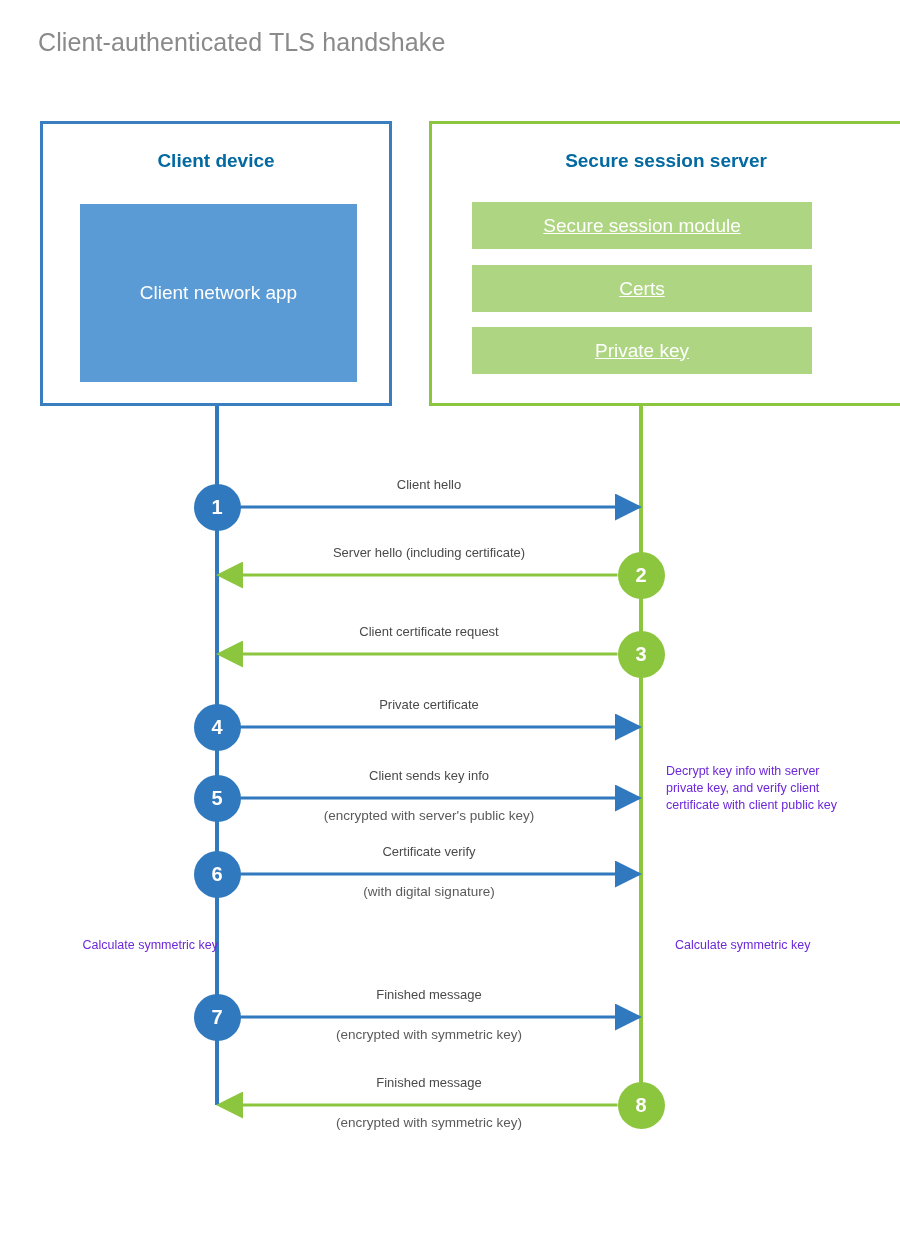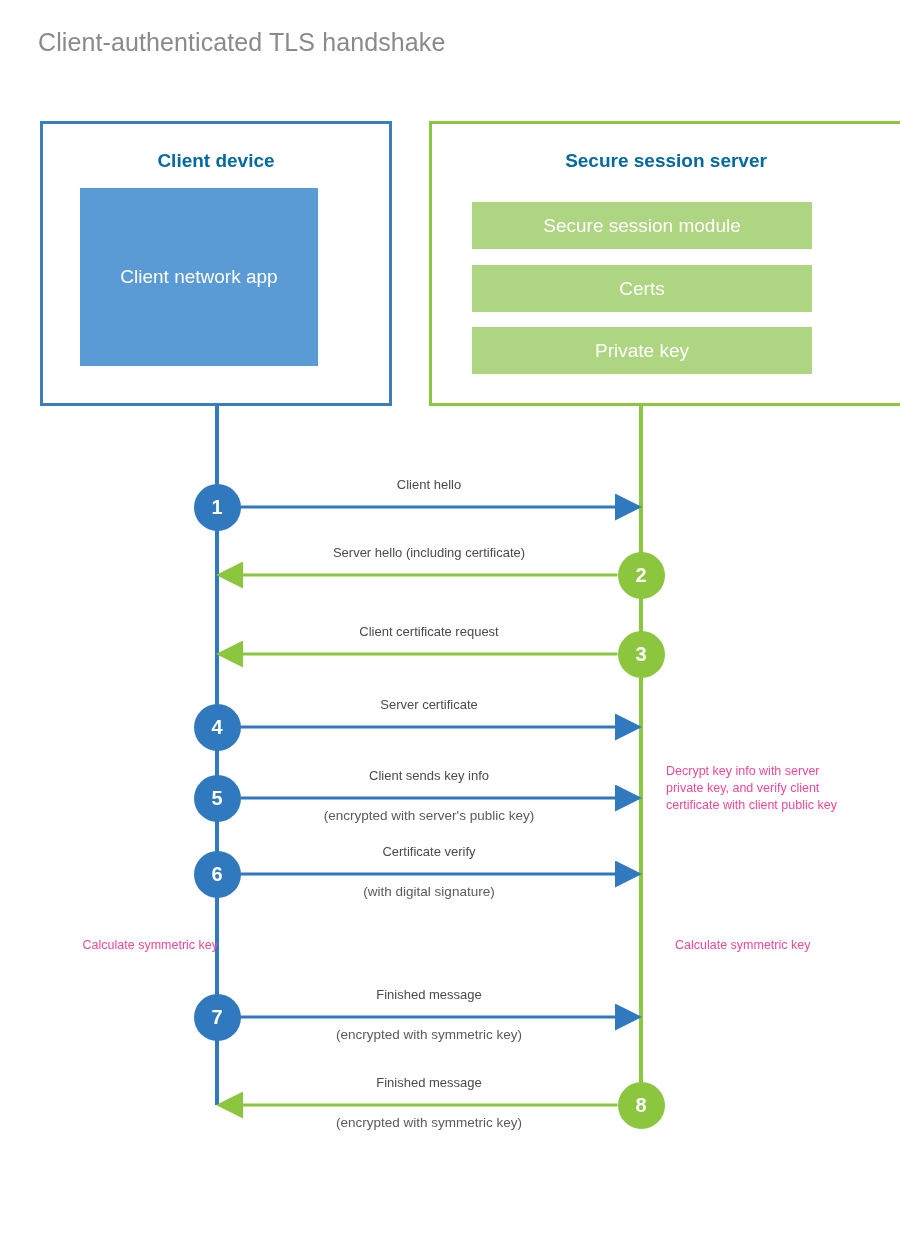--- a/index.html
+++ b/index.html
@@ -51,22 +51,22 @@
     left: 0; right: 0;
     top: 26px;
     text-align: center;
     font-size: 19px;
     font-weight: bold;
     color: #0369a1;
   }
   #client-app-rect {
     position: absolute;
     left: 37px;
-    top: 64px;
-    width: 238px;
+    top: 80px;
+    width: 277px;
     height: 178px;
     background: #5b9bd5;
     display: flex;
     align-items: center;
     justify-content: center;
   }
   #client-app-rect .app-label {
     color: #ffffff;
     font-size: 19px;
     line-height: 26px;
@@ -79,20 +79,21 @@
     width: 340px;
     height: 47px;
     background: #aed581;
     display: flex;
     align-items: center;
     justify-content: center;
   }
   .server-bar span {
     color: #ffffff;
     font-size: 19px;
+    text-decoration: underline;
   }
   #server-bar-0 { top: 78px; }
   #server-bar-1 { top: 141px; }
   #server-bar-2 { top: 203px; }
 
   
   #wire-layer {
     position: absolute;
     left: 0; top: 0;
     width: 900px;
@@ -130,21 +131,21 @@
     font-size: 13.5px;
     color: #5a5a5a;
     white-space: nowrap;
     transform: translateX(-50%);
   }
   
   .side-note {
     position: absolute;
     font-size: 12.5px;
     line-height: 17px;
-    color: #ec4899;
+    color: #6d28d9;
   }
   #note-decrypt { left: 666px; top: 763px; width: 175px; text-align: left; }
   #note-calc-client { left: 68px; top: 937px; width: 150px; text-align: right; }
   #note-calc-server { left: 675px; top: 937px; width: 160px; text-align: left; }
 </style>
 </head>
 <body>
 
 <div id="diagram-root">
 
@@ -195,21 +196,21 @@
   </svg>
 
   <div id="steps-layer">
       <div class="step-badge client" style="left: 193.5px; top: 483.5px;">1</div>
       <div class="msg-label" style="left: 429px; top: 477px;">Client hello</div>
       <div class="step-badge server" style="left: 617.5px; top: 551.5px;">2</div>
       <div class="msg-label" style="left: 429px; top: 545px;">Server hello (including certificate)</div>
       <div class="step-badge server" style="left: 617.5px; top: 630.5px;">3</div>
       <div class="msg-label" style="left: 429px; top: 624px;">Client certificate request</div>
       <div class="step-badge client" style="left: 193.5px; top: 703.5px;">4</div>
-      <div class="msg-label" style="left: 429px; top: 697px;">Server certificate</div>
+      <div class="msg-label" style="left: 429px; top: 697px;">Private certificate</div>
       <div class="step-badge client" style="left: 193.5px; top: 774.5px;">5</div>
       <div class="msg-label" style="left: 429px; top: 768px;">Client sends key info</div>
       <div class="msg-sublabel" style="left: 429px; top: 808px;">(encrypted with server's public key)</div>
       <div class="step-badge client" style="left: 193.5px; top: 850.5px;">6</div>
       <div class="msg-label" style="left: 429px; top: 844px;">Certificate verify</div>
       <div class="msg-sublabel" style="left: 429px; top: 884px;">(with digital signature)</div>
       <div class="step-badge client" style="left: 193.5px; top: 993.5px;">7</div>
       <div class="msg-label" style="left: 429px; top: 987px;">Finished message</div>
       <div class="msg-sublabel" style="left: 429px; top: 1027px;">(encrypted with symmetric key)</div>
       <div class="step-badge server" style="left: 617.5px; top: 1081.5px;">8</div>

